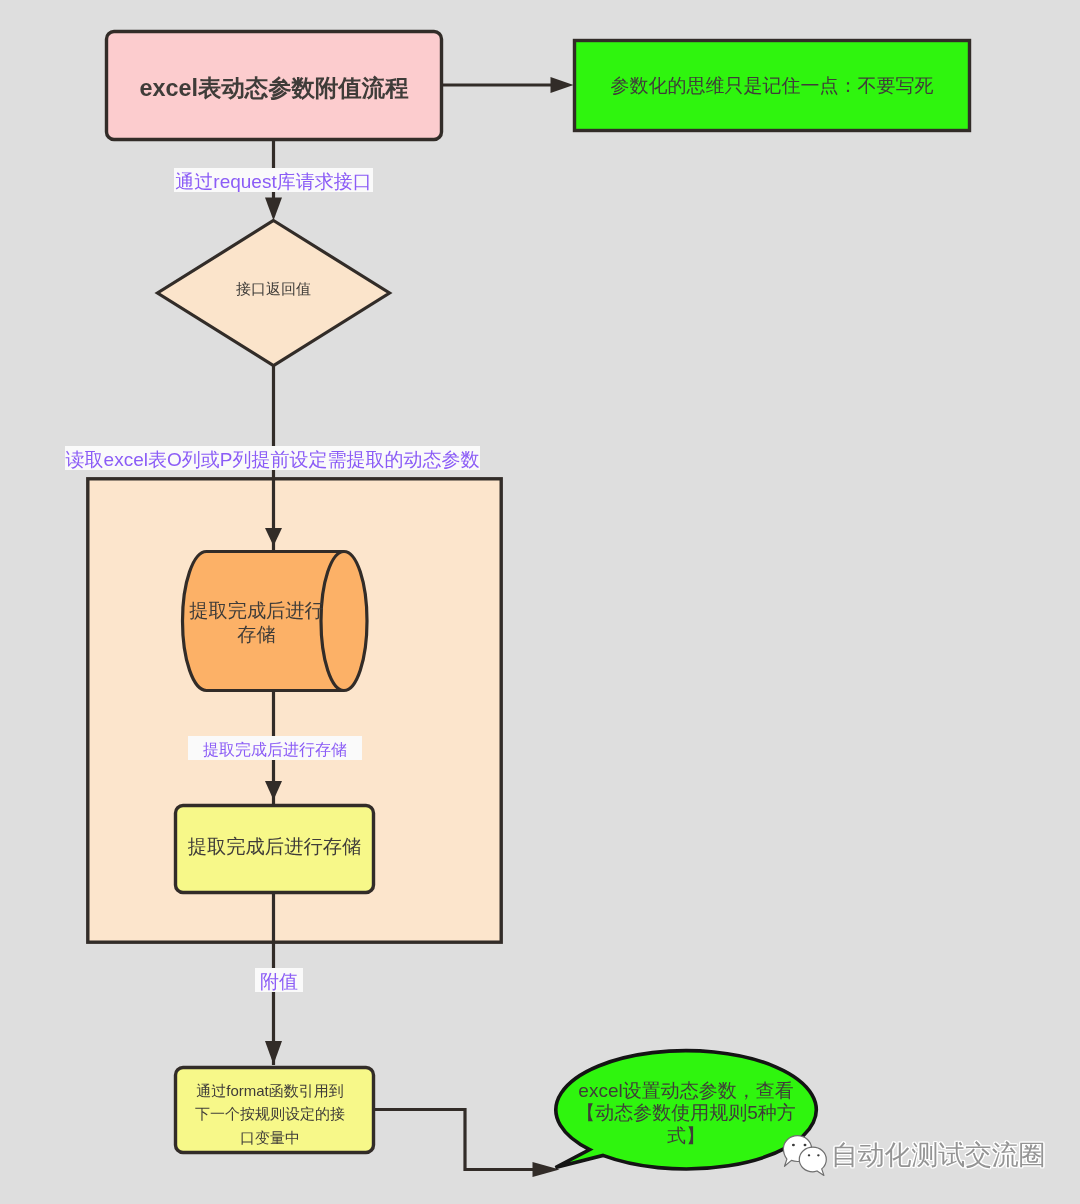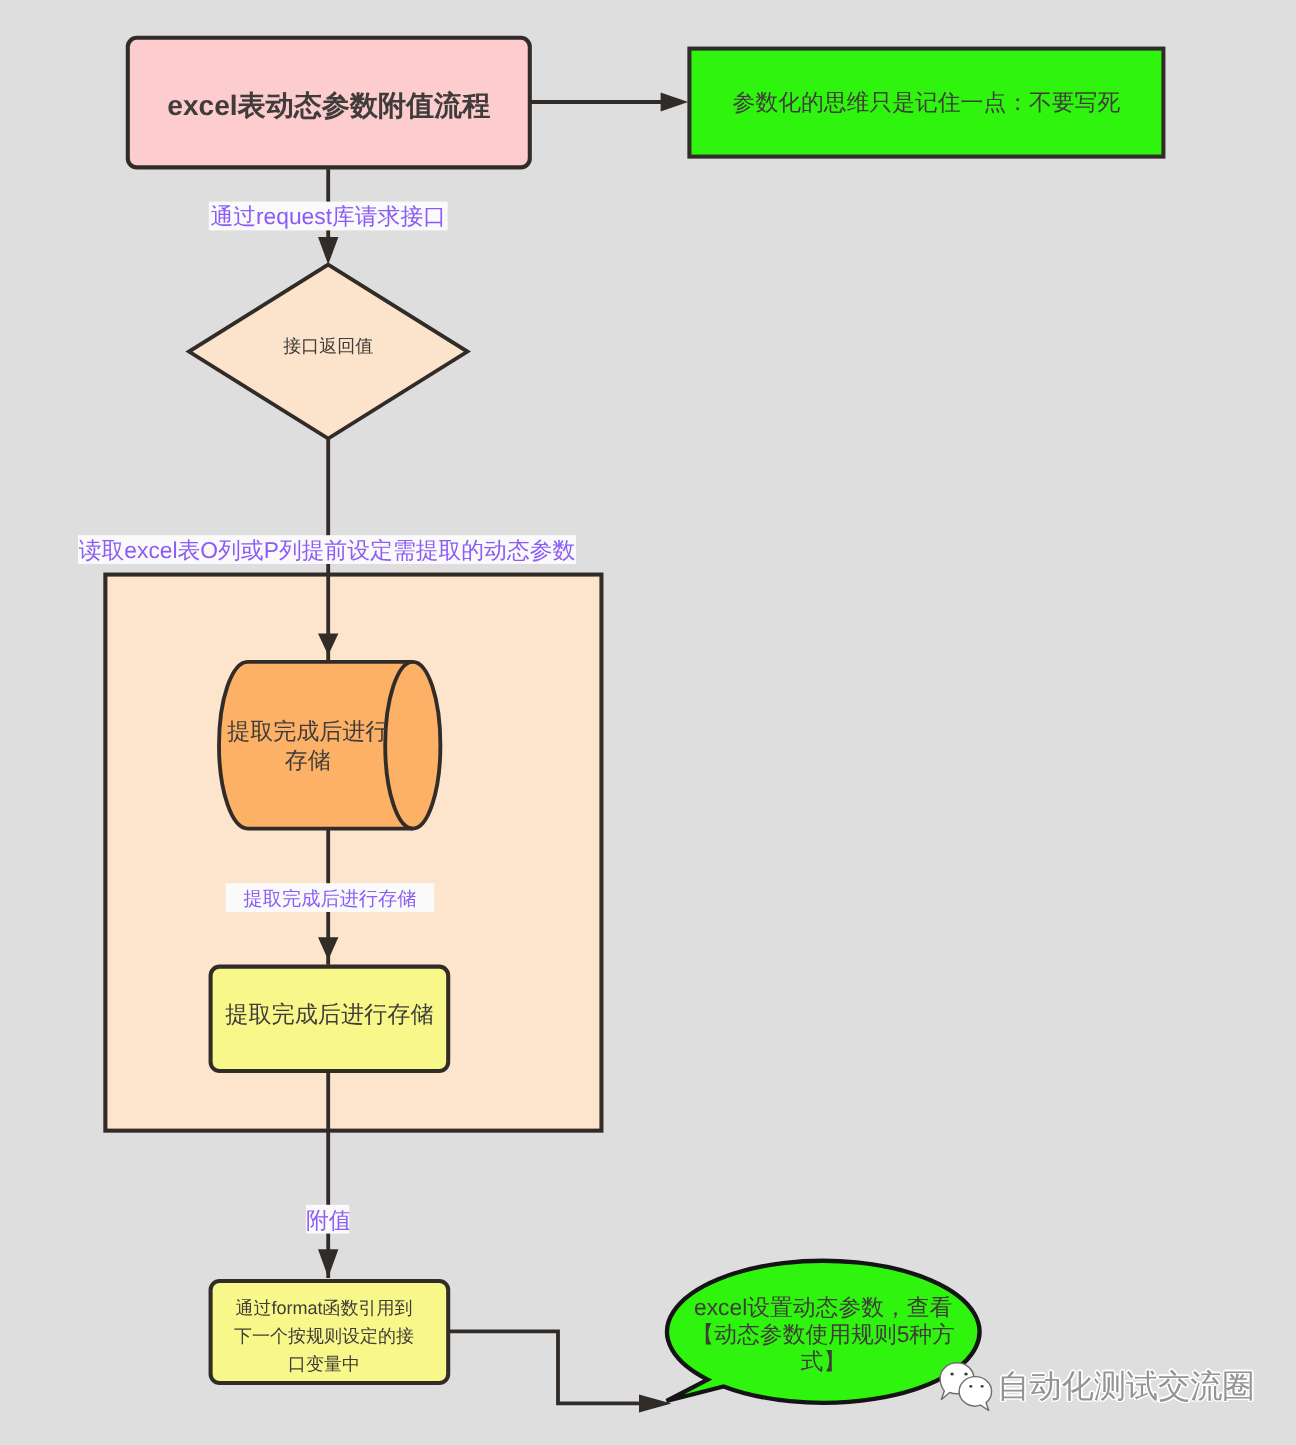--- a/index.html
+++ b/index.html
@@ -66,21 +66,21 @@
 <div class="txt" style="left:192px;top:1078px;width:156px;height:72px;font-size:15px;line-height:23.5px;">
       <span>通过format函数引用到下一个按规则设定的接口变量中</span>
     </div>
 <div class="txt" style="left:576px;top:1080px;width:220px;height:67px;font-size:19px;line-height:22.5px;">
       <span>excel设置动态参数，查看【动态参数使用规则5种方式】</span>
     </div>
 
 <div class="elabel" style="left:174px;top:168px;width:199px;font-size:19px;">通过request库请求接口</div>
 <div class="elabel" style="left:65px;top:446px;width:415px;font-size:19px;">读取excel表O列或P列提前设定需提取的动态参数</div>
 <div class="elabel" style="left:188px;top:736px;width:174px;font-size:16px;">提取完成后进行存储</div>
-<div class="elabel" style="left:255px;top:968px;width:36px;font-size:19px;margin-top:36px;">附值</div>
+<div class="elabel" style="left:255px;top:968px;width:48px;font-size:19px;">附值</div>
 
 <div style="position:absolute;left:780px;top:1132px;width:300px;height:50px;">
   <svg width="52" height="48" viewBox="0 0 52 48" style="position:absolute;left:0;top:0;">
     <g fill="#ffffff" stroke="#6f6f6f" stroke-width="1.2" stroke-linejoin="round">
       <path d="M17.5 3.7 C25.3 3.7 31.6 9.5 31.6 16.6 C31.6 23.7 25.3 29.5 17.5 29.5 C15.3 29.5 13.2 29.1 11.4 28.4 L4.5 34.3 L6.9 27.1 C4.8 24.5 3.4 21.2 3.4 16.6 C3.4 9.5 9.7 3.7 17.5 3.7 Z"></path>
       <path d="M32.8 15.2 C40.3 15.2 46.3 20.7 46.3 27.5 C46.3 31.2 44.5 34.6 41.7 36.9 L43.9 43.4 L37.1 38.9 C35.8 39.3 34.3 39.8 32.8 39.8 C25.3 39.8 19.3 34.3 19.3 27.5 C19.3 20.7 25.3 15.2 32.8 15.2 Z"></path>
     </g>
     <g fill="#3a3a3a">
       <ellipse cx="13.4" cy="13" rx="1.45" ry="1.35"></ellipse>
       <ellipse cx="25" cy="13" rx="1.45" ry="1.35"></ellipse>

